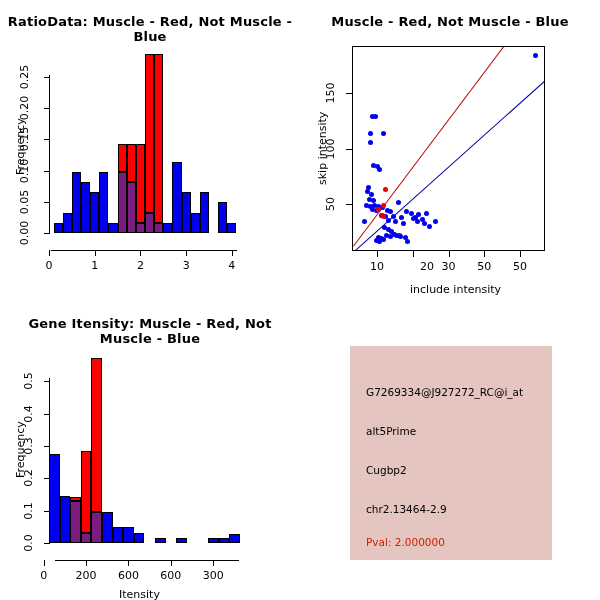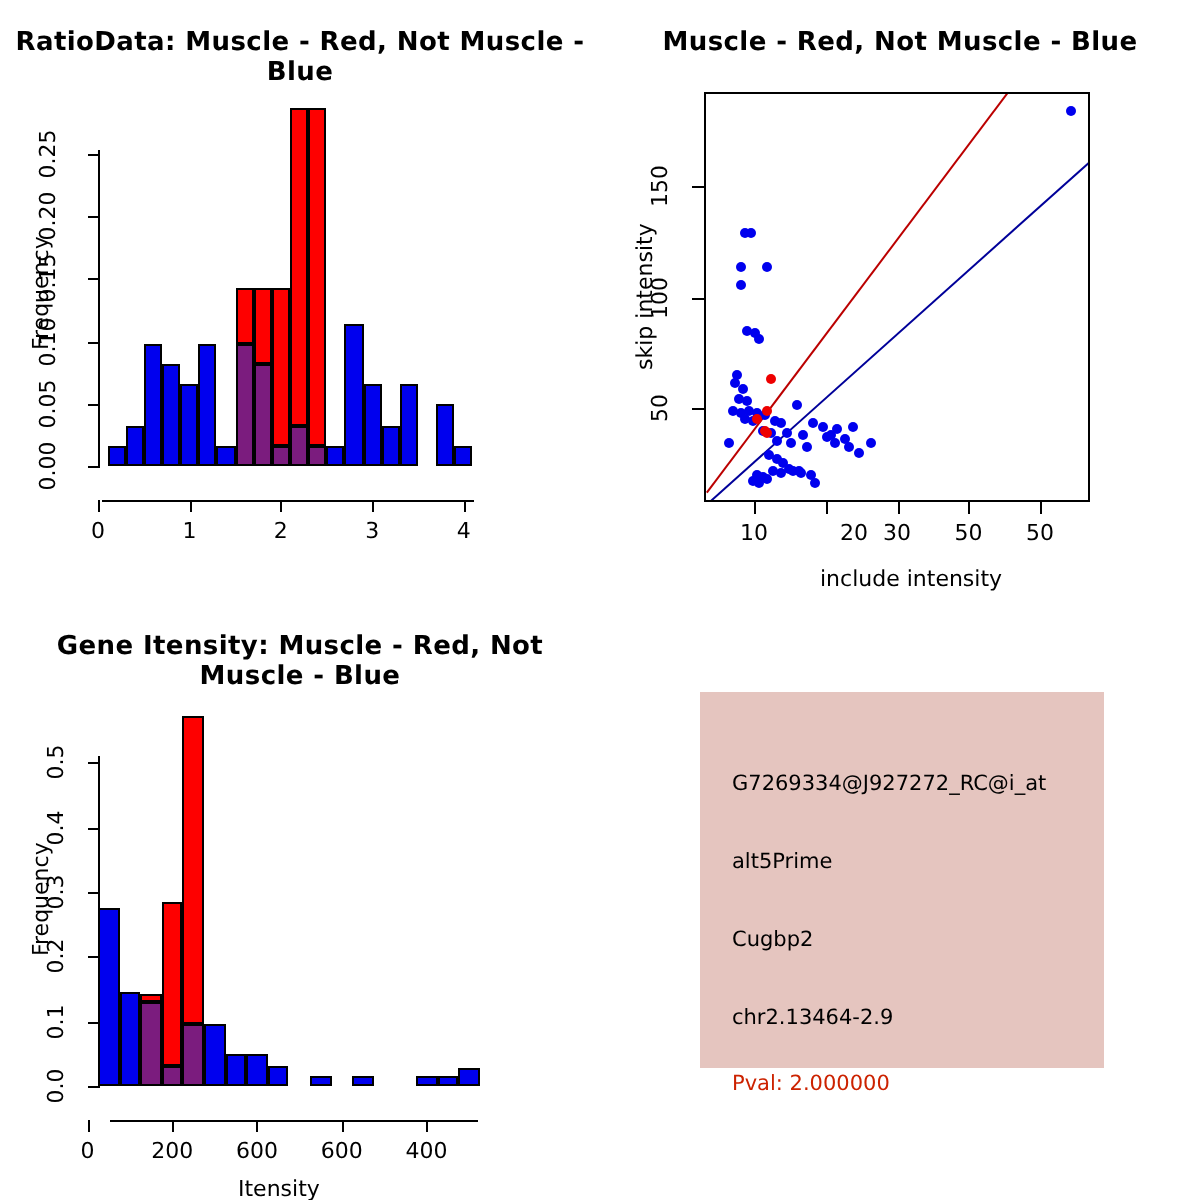--- a/index.html
+++ b/index.html
@@ -226,21 +226,21 @@
   <div id="gene-xticks">
       <div class="tick" style="left: 43.7027px; top: 260px; width: 1px; height: 6px;"></div>
       <div class="ticklab" style="left: 43.7027px; top: 269px; transform: translateX(-50%);">0</div>
       <div class="tick" style="left: 86.0811px; top: 260px; width: 1px; height: 6px;"></div>
       <div class="ticklab" style="left: 86.0811px; top: 269px; transform: translateX(-50%);">200</div>
       <div class="tick" style="left: 128.459px; top: 260px; width: 1px; height: 6px;"></div>
       <div class="ticklab" style="left: 128.459px; top: 269px; transform: translateX(-50%);">600</div>
       <div class="tick" style="left: 170.838px; top: 260px; width: 1px; height: 6px;"></div>
       <div class="ticklab" style="left: 170.838px; top: 269px; transform: translateX(-50%);">600</div>
       <div class="tick" style="left: 213.216px; top: 260px; width: 1px; height: 6px;"></div>
-      <div class="ticklab" style="left: 213.216px; top: 269px; transform: translateX(-50%);">400</div>
+      <div class="ticklab" style="left: 213.216px; top: 269px; transform: translateX(-50%);">300</div>
     </div>
   <div class="axlab" style="left:119px;top:288px;">Itensity</div>
 
   <div class="bars" id="gene-bars" style="left:49px;top:57px;width:196px;height:186px;">
       <div class="bar blue" style="left: 0px; width: 10.5946px; height: 88.633px; z-index: 1;"></div>
       <div class="bar blue" style="left: 10.5946px; width: 10.5946px; height: 46.9043px; z-index: 1;"></div>
       <div class="bar purple" style="left: 21.1892px; width: 10.5946px; height: 41.7287px; z-index: 3;"></div>
       <div class="bar purple" style="left: 31.7838px; width: 10.5946px; height: 10.3513px; z-index: 3;"></div>
       <div class="bar purple" style="left: 42.3784px; width: 10.5946px; height: 31.3774px; z-index: 3;"></div>
       <div class="bar blue" style="left: 52.973px; width: 10.5946px; height: 31.3774px; z-index: 1;"></div>
@@ -251,19 +251,19 @@
       <div class="bar blue" style="left: 127.135px; width: 10.5946px; height: 5.17565px; z-index: 1;"></div>
       <div class="bar blue" style="left: 158.919px; width: 10.5946px; height: 5.17565px; z-index: 1;"></div>
       <div class="bar blue" style="left: 169.514px; width: 10.5946px; height: 5.17565px; z-index: 1;"></div>
       <div class="bar blue" style="left: 180.108px; width: 10.5946px; height: 9.38087px; z-index: 1;"></div>
       <div class="bar red" style="left: 21.1892px; width: 10.5946px; bottom: 41.7287px; height: 4.5287px; z-index: 2;"></div>
       <div class="bar red" style="left: 31.7838px; width: 10.5946px; bottom: 10.3513px; height: 82.1635px; z-index: 2;"></div>
       <div class="bar red" style="left: 42.3784px; width: 10.5946px; bottom: 31.3774px; height: 153.652px; z-index: 2;"></div>
     </div>
 </div>
 
-<div id="info-panel" style="left:350px;top:346px;width:202px;height:188px;background:#e5c5bf;">
+<div id="info-panel" style="left:350px;top:346px;width:202px;height:214px;background:#e5c5bf;">
   <div class="info-line" style="left:16px;top:40px;">G7269334@J927272_RC@i_at</div>
   <div class="info-line" style="left:16px;top:79px;">alt5Prime</div>
   <div class="info-line" style="left:16px;top:118px;">Cugbp2</div>
   <div class="info-line" style="left:16px;top:157px;">chr2.13464-2.9</div>
   <div class="info-line" style="left:16px;top:190px;color:#cc2200;">Pval: 2.000000</div>
 </div>
 
 </body></html>

